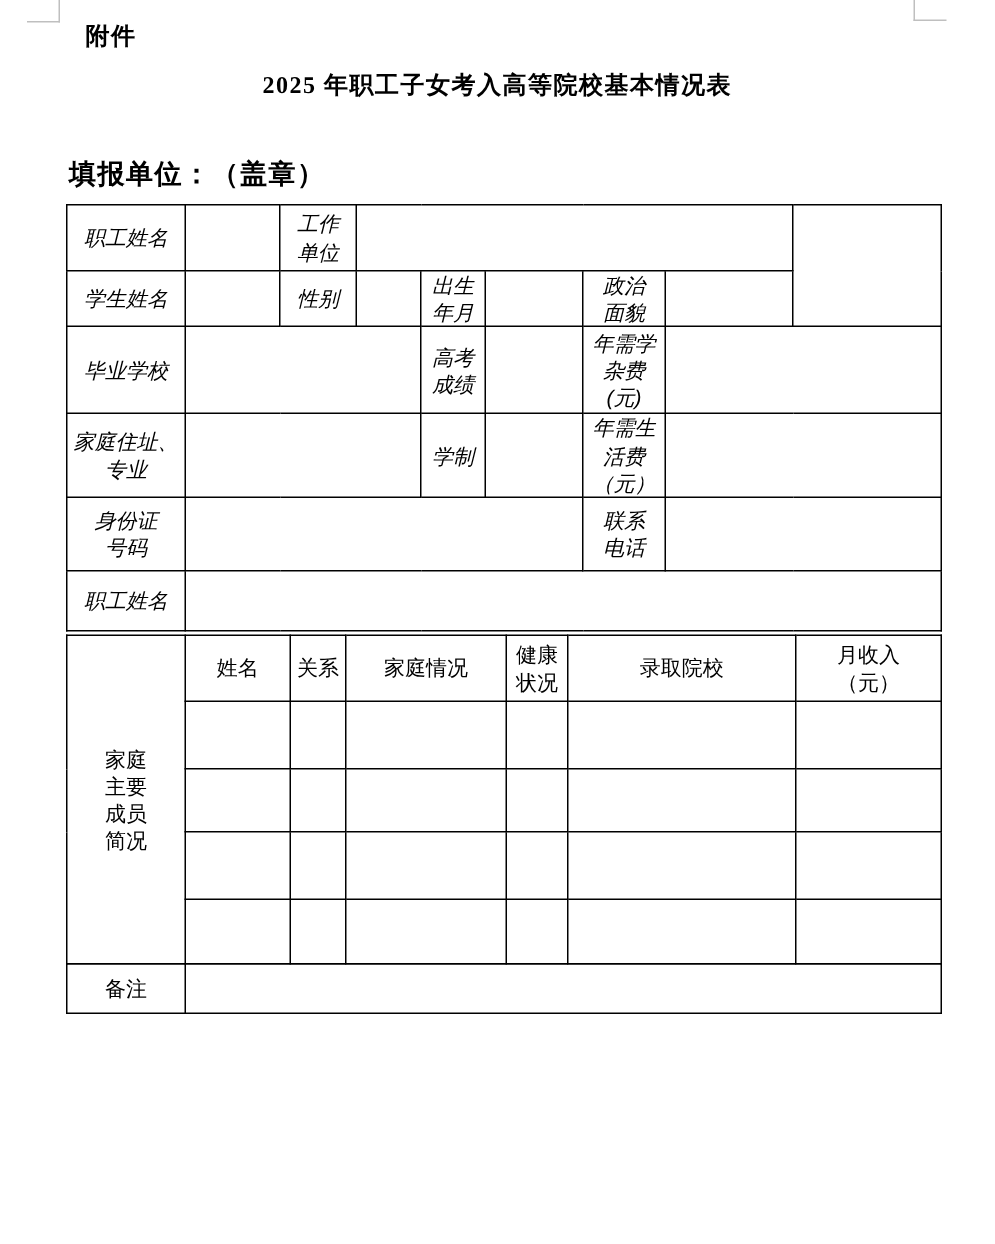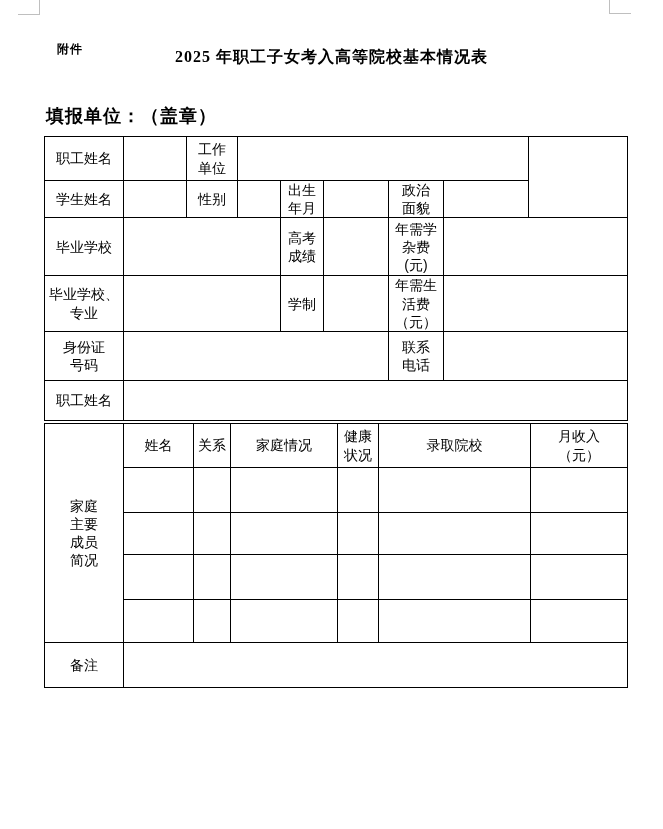--- a/index.html
+++ b/index.html
@@ -13,39 +13,39 @@
   }
   
   .crop { position:absolute; top:0; }
   .crop-left  { left:18px; width:21px; height:14px;
                 border-right:1px solid #bfbfbf; border-bottom:1px solid #bfbfbf; }
   .crop-right { left:609px; width:21px; height:13px;
                 border-left:1px solid #bfbfbf; border-bottom:1px solid #bfbfbf; }
 
   .attachment {
     position:absolute; left:57px; top:14px;
-    font-size:12px; font-weight:bold; letter-spacing:1px;margin-top:27px;
+    font-size:16px; font-weight:bold; letter-spacing:1px;
   }
   .doc-title {
     position:absolute; left:0; top:47px; width:663px;
     text-align:center; font-size:16px; font-weight:bold;
     font-family:"Liberation Serif", serif;
     letter-spacing:1px;
   }
   .reporting-unit {
     position:absolute; left:46px; top:104px;
     font-size:18px; font-weight:bold; letter-spacing:1px;
   }
 
   table {
     border-collapse:collapse; table-layout:fixed;
     position:absolute; left:44px;
     width:583px;
   }
-  #t-main   { top:136px; }
+  #t-main   { top:136px;font-style:italic; }
   #t-family { top:423px; }
   #t-bottom { top:642px; }
 
   td {
     border:1px solid #000000;
     padding:0 2px;
     text-align:center; vertical-align:middle;
     font-size:14px; line-height:1.3;
     white-space:pre-line;
     box-sizing:border-box;
@@ -100,21 +100,21 @@
     <td colspan="3"></td>
     <td>高考
 成绩</td>
     <td></td>
     <td>年需学
 杂费
 (元)</td>
     <td colspan="2"></td>
   </tr>
   <tr style="height:54px">
-    <td>毕业学校、
+    <td>家庭住址、
 专业</td>
     <td colspan="3"></td>
     <td>学制</td>
     <td></td>
     <td>年需生
 活费
 （元）</td>
     <td colspan="2"></td>
   </tr>
   <tr style="height:49px">
@@ -191,18 +191,18 @@
   </tr>
 </tbody>
   </table>
 
 <table id="t-bottom">
   <colgroup>
     <col style="width:79px">
       <col style="width:504px">
   </colgroup>
   <tbody>
-  <tr style="height:45px">
+  <tr style="height:33px">
     <td>备注</td>
     <td></td>
   </tr>
 </tbody>
   </table>
 
 </body></html>

